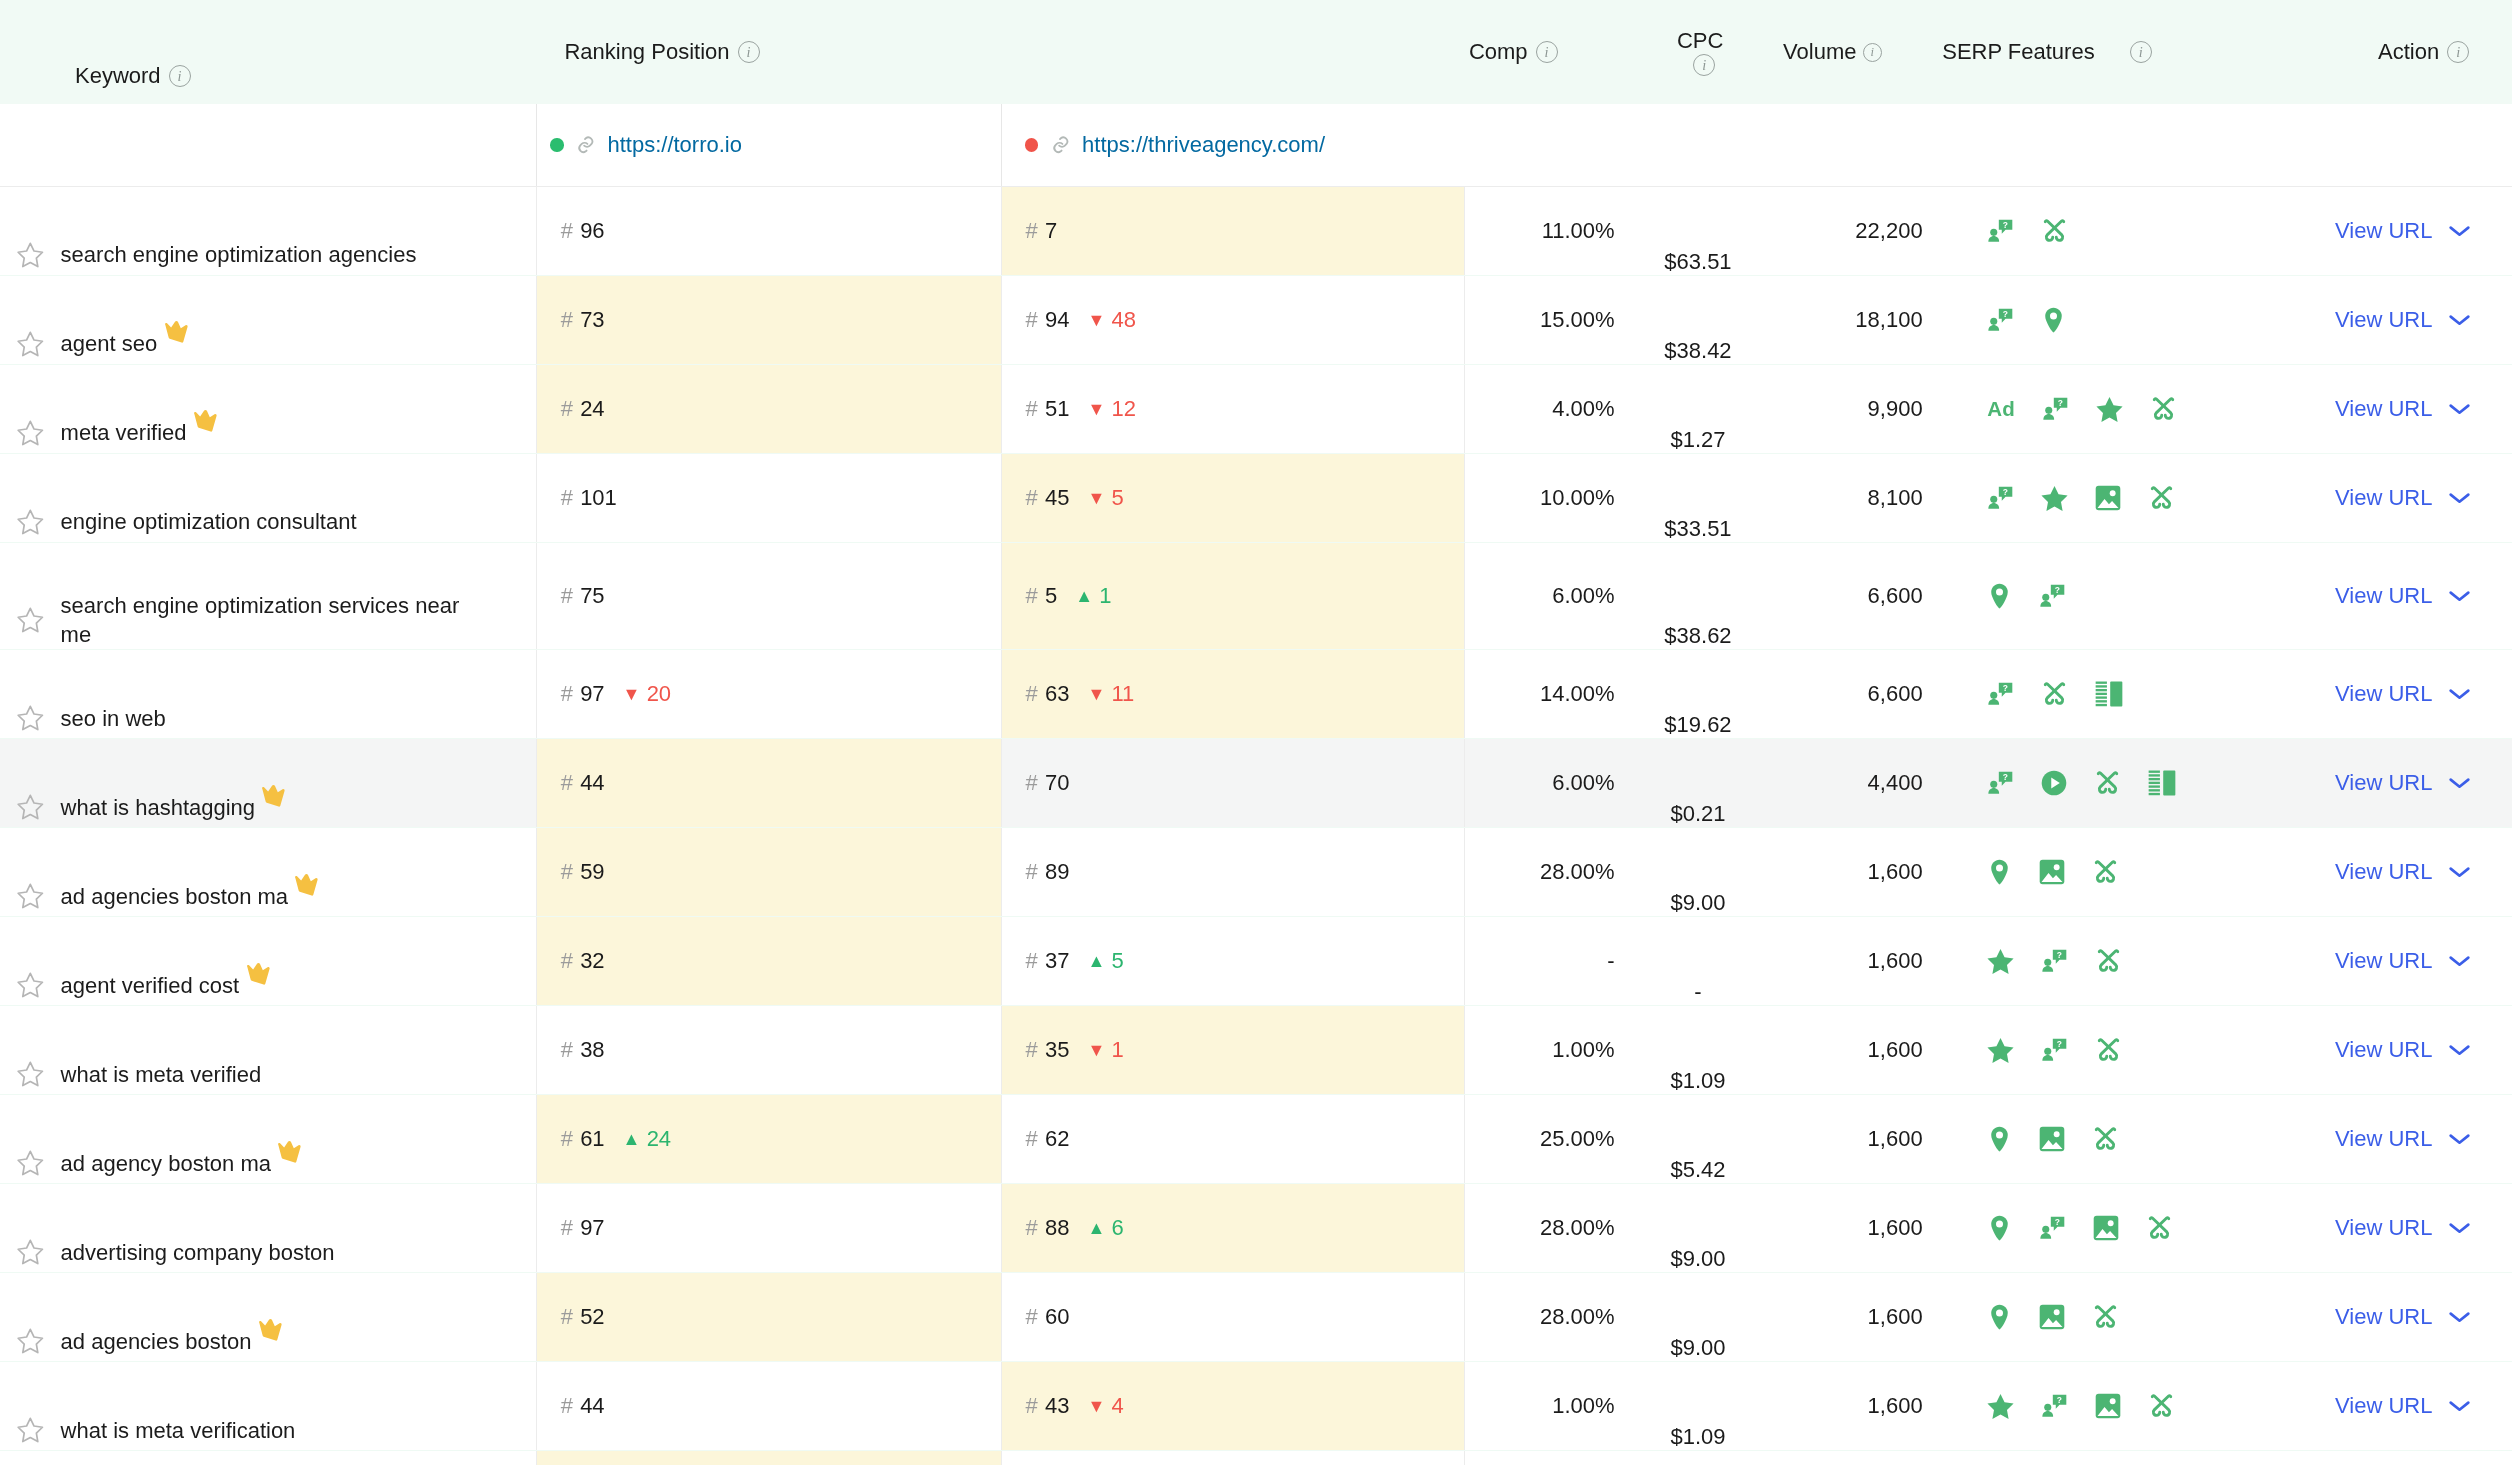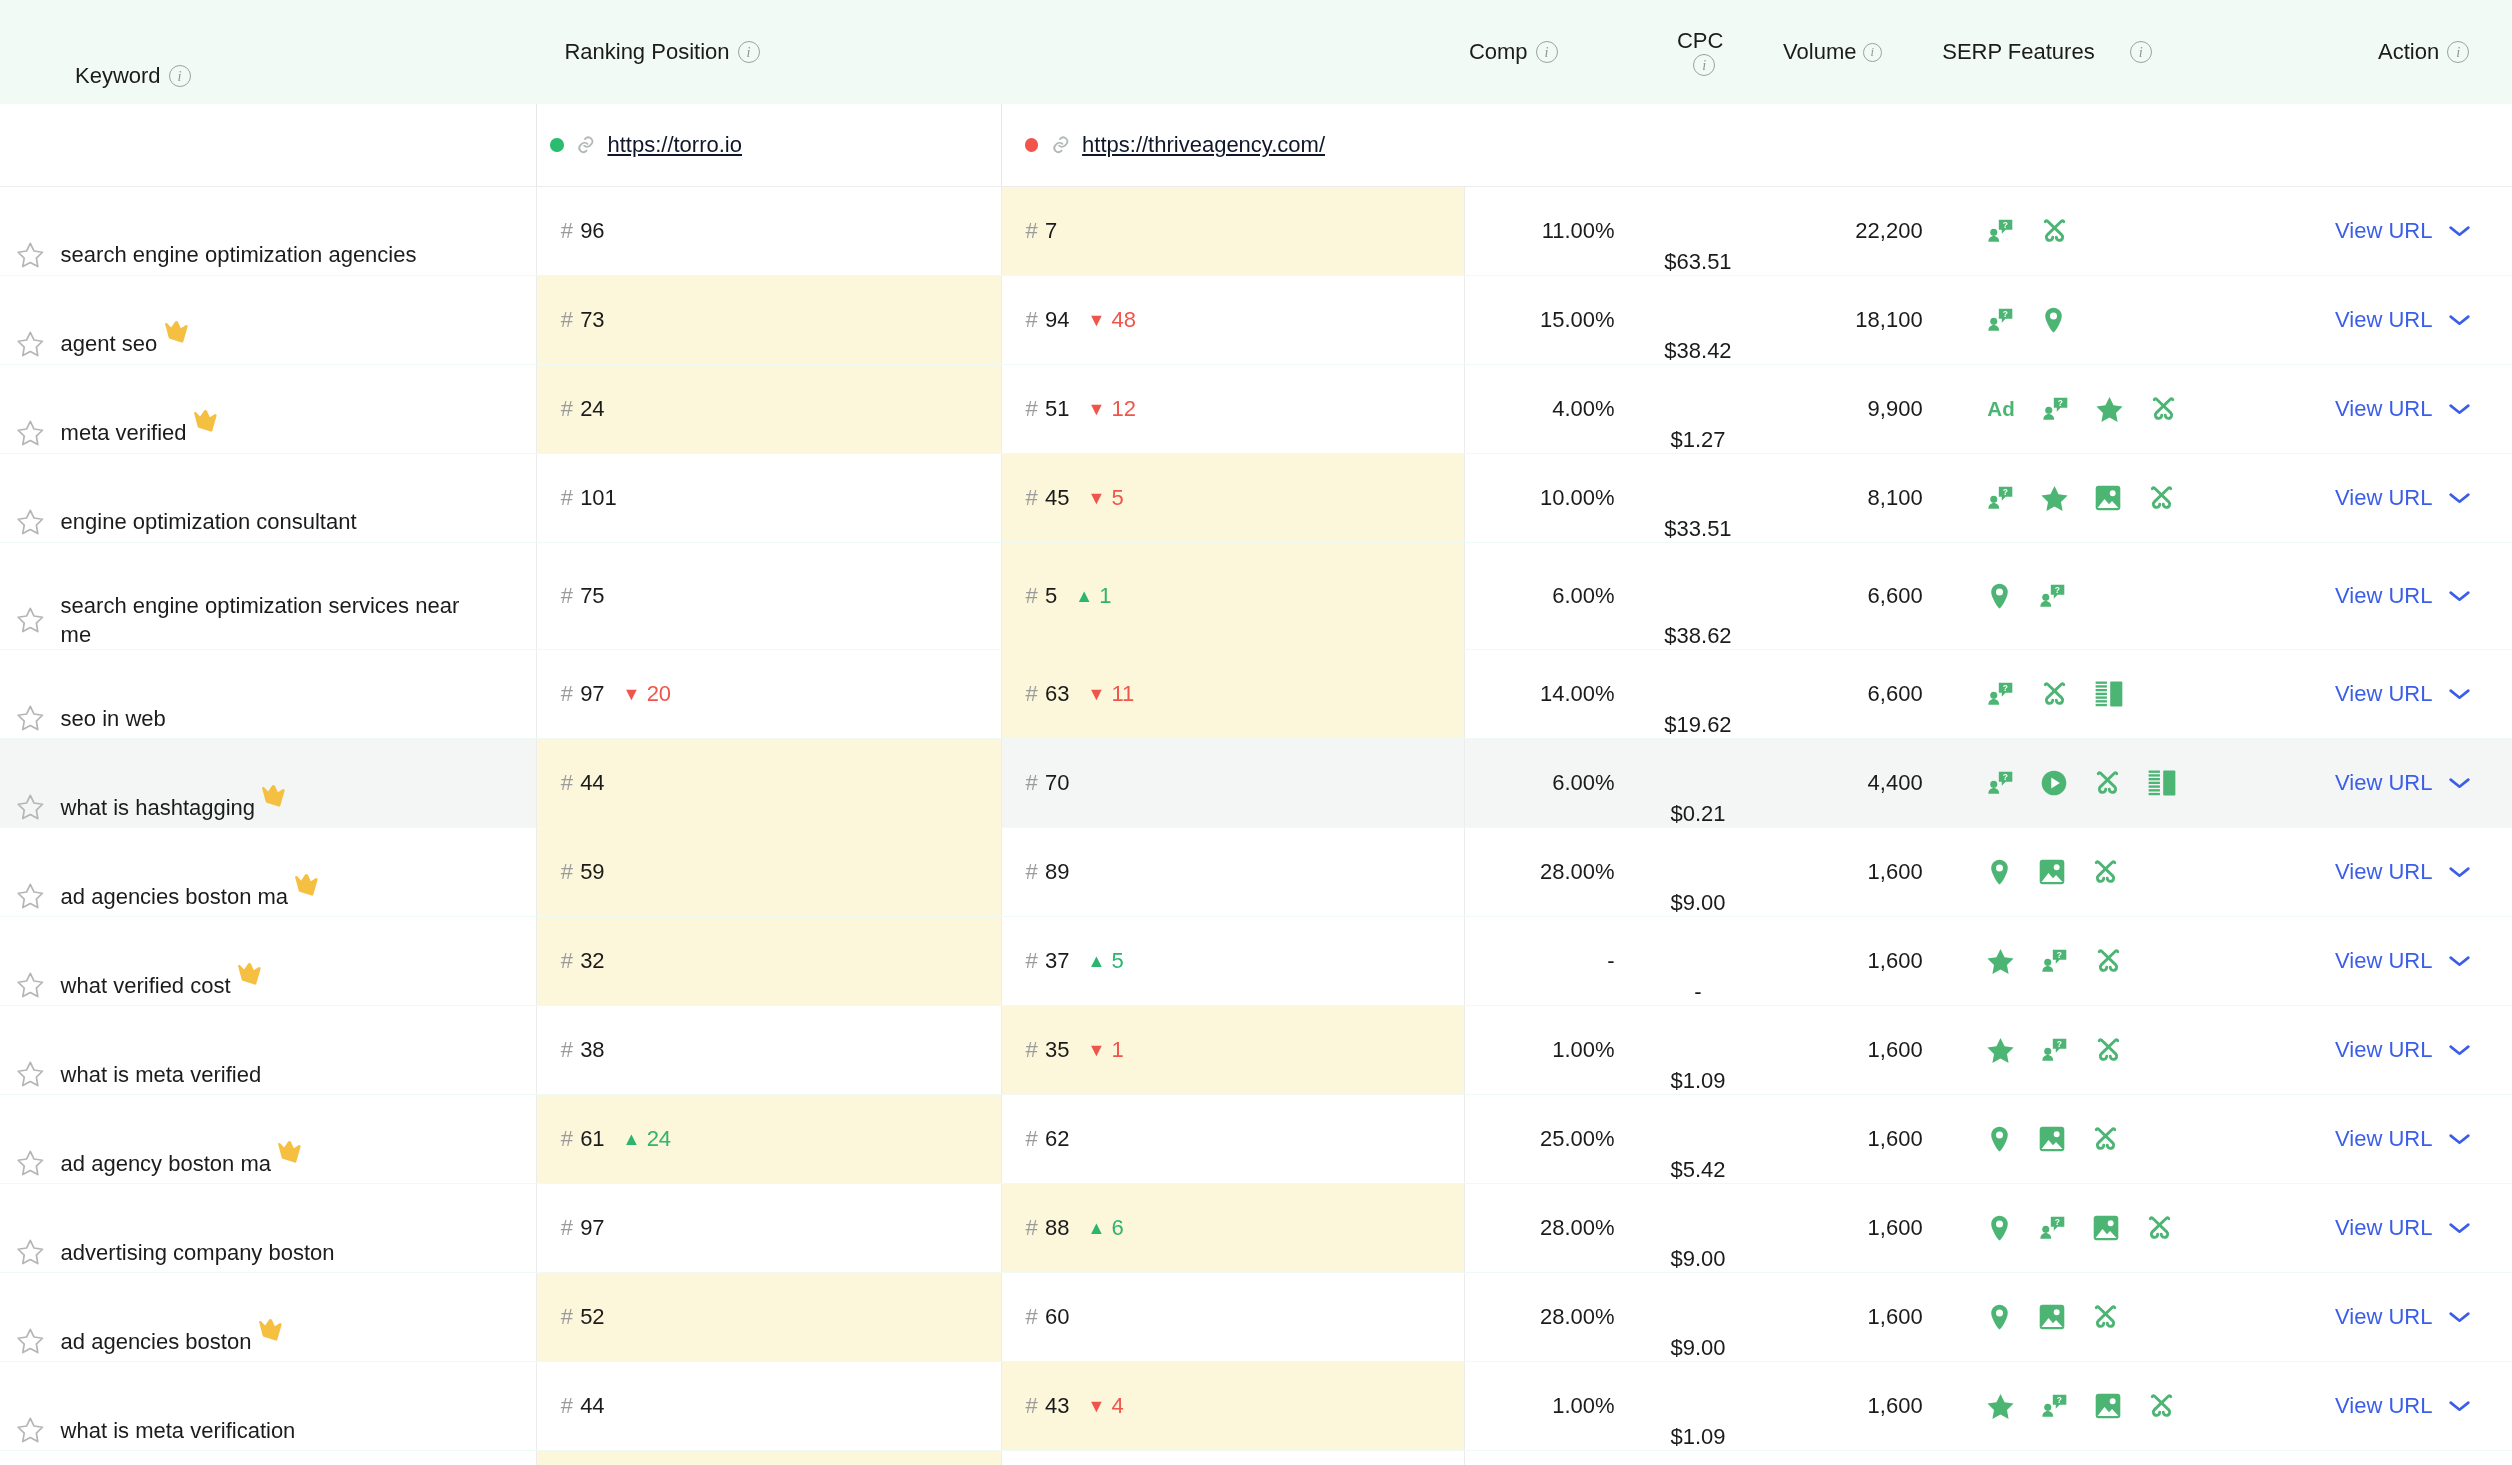--- a/index.html
+++ b/index.html
@@ -66,22 +66,21 @@
   .subhead {
     display: flex;
     height: 83px;
     border-bottom: 0.9px solid #ececec;
     background: #ffffff;
   }
   .subhead .cell {
     display: flex;
     align-items: center;
     font-size: 22px;
-    color: #0f172a;
-    text-decoration: underline;
+    color: #0369a1;
   }
   .subhead .c-r0 { border-left: 0.9px solid #e7e7e7; padding-left: 13.4px; }
   .subhead .c-r1 { border-left: 0.9px solid #e7e7e7; padding-left: 23px; }
   .dot {
     width: 13.4px; height: 13.4px; border-radius: 50%;
     flex: 0 0 auto; margin-right: 12.5px;
   }
   .dot.green { background: #2bbd6f; }
   .dot.red   { background: #f0544a; }
   .link-ico { margin-right: 11.6px; display:inline-flex; }
@@ -671,21 +670,21 @@
     </div>
       </div>
       <div class="trow">
     <div class="cell c-kw">
       <span class="star-btn">
             <svg width="28.6" height="28.6" viewBox="0 0 32 32" fill="none" stroke="#b5b5b5" stroke-width="1.9" stroke-linejoin="round">
               <path d="M16 2.6l4.2 8.6 9.4 1.4-6.8 6.6 1.6 9.4L16 24.1 7.6 28.6l1.6-9.4-6.8-6.6 9.4-1.4z"></path>
             </svg>
           </span>
       <span class="kw-wrap">
-        <span class="kw-text">what verified cost</span>
+        <span class="kw-text">agent verified cost</span>
         <span class="crown"><svg width="30" height="23" viewBox="0 0 34 26">
                 <path d="M2.5 5.2c-.9-1.3 1-2.6 2.1-1.5l4.6 4.7 4.6-6.6c.8-1.2 2.6-1 3.2.3l3.2 7.1 5.4-3.3c1.3-.8 2.8.6 2.2 2L23 24.6c-.3.8-1.1 1.2-1.9 1L7.6 21.3c-.6-.2-1.1-.7-1.2-1.4z" fill="#f5c041"></path>
               </svg></span>
       </span>
     </div>
     <div class="cell c-r0 rank-cell hl">
           <span class="hash">#</span>
           <span class="rnum">32</span>
         </div>
     <div class="cell c-r1 rank-cell">

